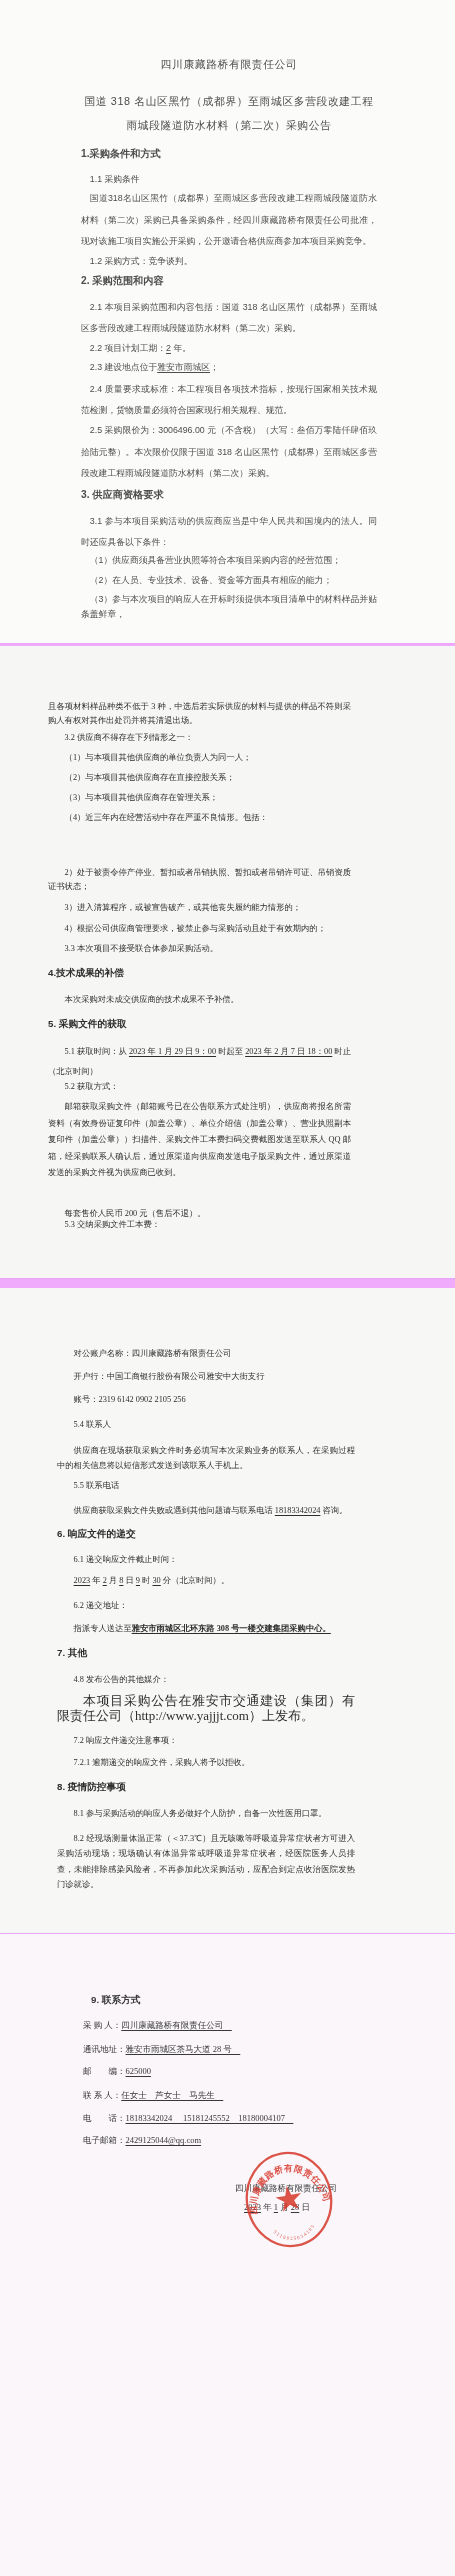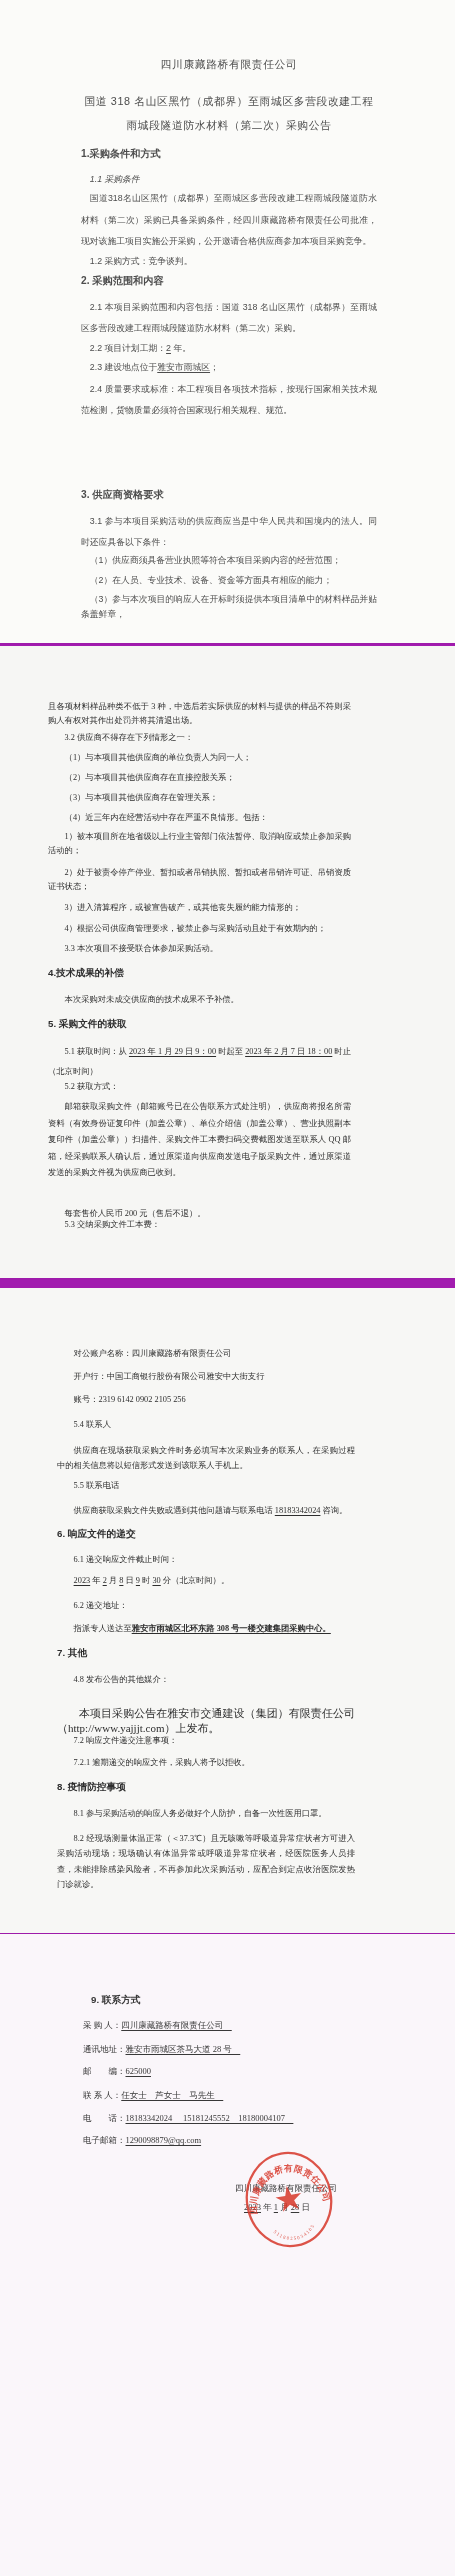--- a/index.html
+++ b/index.html
@@ -1,16 +1,16 @@
 <!DOCTYPE html>
 <html style="font-size:9px"><head>
 <meta charset="utf-8">
 <style>
   html,body{margin:0;padding:0;background:#ffffff;}
-  #doc{position:relative;width:456px;height:2576px;background:#a21caf;overflow:hidden;}
+  #doc{position:relative;width:456px;height:2576px;background:#f0abfc;overflow:hidden;}
   .page{position:absolute;left:0;width:456px;box-shadow:0 0.6px 2.3px rgba(0,0,0,0.05);}
   .blk{position:absolute;text-align:justify;}
   .sans{font-family:"Liberation Sans",sans-serif;}
   .serif{font-family:"Liberation Serif",serif;}
   .k-title{text-align:center;letter-spacing:0.6px;}
   .k-h{font-weight:700;text-align:left;font-family:"Liberation Sans",sans-serif;}
   .k-sig{text-align:left;white-space:nowrap;}
   .u{text-decoration:underline;text-underline-offset:2.3px;}
   .b{font-weight:700;margin-top:25px;}
   #seal{position:absolute;opacity:0.85;}
@@ -19,42 +19,42 @@
 </head>
 <body>
 
 <div id="doc">
 
   <div class="page" style="top: 0px; height: 643px; background: rgb(251, 251, 249); color: rgb(77, 77, 77);">
       <div class="blk k-title sans" style="top: 57px; left: 81px; width: 296px; font-size: 10.8px; line-height: 15px;"><span>四川康藏路桥有限责任公司</span></div>
       <div class="blk k-title sans" style="top: 94px; left: 81px; width: 296px; font-size: 10.8px; line-height: 15px;"><span>国道 318 名山区黑竹（成都界）至雨城区多营段改建工程</span></div>
       <div class="blk k-title sans" style="top: 118px; left: 81px; width: 296px; font-size: 10.8px; line-height: 15px;"><span>雨城段隧道防水材料（第二次）采购公告</span></div>
       <div class="blk k-h sans" style="top: 146px; left: 81px; width: 296px; font-size: 10.2px; line-height: 15px;"><span>1.采购条件和方式</span></div>
-      <div class="blk k-p sans" style="top: 172px; left: 81px; width: 296px; font-size: 8.8px; line-height: 15px; text-indent: 1em; font-style: italic;"><span>1.1 采购条件</span></div>
+      <div class="blk k-p sans" style="top: 172px; left: 81px; width: 296px; font-size: 8.8px; line-height: 15px; text-indent: 1em;"><span>1.1 采购条件</span></div>
       <div class="blk k-p sans" style="top: 188px; left: 81px; width: 296px; font-size: 8.8px; line-height: 21.6px; text-indent: 1em;"><span>国道318名山区黑竹（成都界）至雨城区多营段改建工程雨城段隧道防水材料（第二次）采购已具备采购条件，经四川康藏路桥有限责任公司批准，现对该施工项目实施公开采购，公开邀请合格供应商参加本项目采购竞争。</span></div>
       <div class="blk k-p sans" style="top: 254px; left: 81px; width: 296px; font-size: 8.8px; line-height: 15px; text-indent: 1em;"><span>1.2 采购方式：竞争谈判。</span></div>
       <div class="blk k-h sans" style="top: 273px; left: 81px; width: 296px; font-size: 10.2px; line-height: 15px;"><span>2. 采购范围和内容</span></div>
       <div class="blk k-p sans" style="top: 297px; left: 81px; width: 296px; font-size: 8.8px; line-height: 20.5px; text-indent: 1em;"><span>2.1 本项目采购范围和内容包括：国道 318 名山区黑竹（成都界）至雨城区多营段改建工程雨城段隧道防水材料（第二次）采购。</span></div>
       <div class="blk k-p sans" style="top: 341px; left: 81px; width: 296px; font-size: 8.8px; line-height: 15px; text-indent: 1em;"><span>2.2 项目计划工期：</span><span class="u">2</span><span> 年。</span></div>
       <div class="blk k-p sans" style="top: 360px; left: 81px; width: 296px; font-size: 8.8px; line-height: 15px; text-indent: 1em;"><span>2.3 建设地点位于</span><span class="u">雅安市雨城区</span><span>；</span></div>
       <div class="blk k-p sans" style="top: 379px; left: 81px; width: 296px; font-size: 8.8px; line-height: 20.5px; text-indent: 1em;"><span>2.4 质量要求或标准：本工程项目各项技术指标，按现行国家相关技术规范检测，货物质量必须符合国家现行相关规程、规范。</span></div>
+      <div class="blk k-p sans" style="top: 420px; left: 81px; width: 296px; font-size: 8.8px; line-height: 21.6px; text-indent: 1em;"><span>2.5 采购限价为：3006496.00 元（不含税）（大写：叁佰万零陆仟肆佰玖拾陆元整）。本次限价仅限于国道 318 名山区黑竹（成都界）至雨城区多营段改建工程雨城段隧道防水材料（第二次）采购。</span></div>
       <div class="blk k-h sans" style="top: 487px; left: 81px; width: 296px; font-size: 10.2px; line-height: 15px;"><span>3. 供应商资格要求</span></div>
       <div class="blk k-p sans" style="top: 511px; left: 81px; width: 296px; font-size: 8.8px; line-height: 20.5px; text-indent: 1em;"><span>3.1 参与本项目采购活动的供应商应当是中华人民共和国境内的法人。同时还应具备以下条件：</span></div>
       <div class="blk k-p sans" style="top: 553px; left: 81px; width: 296px; font-size: 8.8px; line-height: 15px; text-indent: 1em;"><span>（1）供应商须具备营业执照等符合本项目采购内容的经营范围；</span></div>
       <div class="blk k-p sans" style="top: 573px; left: 81px; width: 296px; font-size: 8.8px; line-height: 15px; text-indent: 1em;"><span>（2）在人员、专业技术、设备、资金等方面具有相应的能力；</span></div>
       <div class="blk k-p sans" style="top: 592px; left: 81px; width: 296px; font-size: 8.8px; line-height: 15px; text-indent: 1em;"><span>（3）参与本次项目的响应人在开标时须提供本项目清单中的材料样品并贴条盖鲜章，</span></div>
     </div>
     <div class="page" style="top: 646px; height: 632px; background: rgb(246, 246, 244); color: rgb(46, 46, 46);">
       <div class="blk k-p serif" style="top: 54px; left: 48px; width: 303px; font-size: 8.3px; line-height: 14.2px;"><span>且各项材料样品种类不低于 3 种，中选后若实际供应的材料与提供的样品不符则采购人有权对其作出处罚并将其清退出场。</span></div>
       <div class="blk k-p serif" style="top: 85px; left: 48px; width: 303px; font-size: 8.3px; line-height: 14.2px; text-indent: 2em;"><span>3.2 供应商不得存在下列情形之一：</span></div>
       <div class="blk k-p serif" style="top: 105px; left: 48px; width: 303px; font-size: 8.3px; line-height: 14.2px; text-indent: 2em; font-family: Liberation Serif, serif;"><span>（1）与本项目其他供应商的单位负责人为同一人；</span></div>
       <div class="blk k-p serif" style="top: 125px; left: 48px; width: 303px; font-size: 8.3px; line-height: 14.2px; text-indent: 2em;"><span>（2）与本项目其他供应商存在直接控股关系；</span></div>
       <div class="blk k-p serif" style="top: 145px; left: 48px; width: 303px; font-size: 8.3px; line-height: 14.2px; text-indent: 2em;"><span>（3）与本项目其他供应商存在管理关系；</span></div>
       <div class="blk k-p serif" style="top: 165px; left: 48px; width: 303px; font-size: 8.3px; line-height: 14.2px; text-indent: 2em;"><span>（4）近三年内在经营活动中存在严重不良情形。包括：</span></div>
-      <div class="blk k-p serif" style="top: 184px; left: 48px; width: 303px; font-size: 8.3px; line-height: 14.2px; text-indent: 2em;"><span>1）被本项目所在地省级以上行业主管部门依法暂停、取消响应或禁止参加采购活动的；</span></div>
       <div class="blk k-p serif" style="top: 220px; left: 48px; width: 303px; font-size: 8.3px; line-height: 14.2px; text-indent: 2em;"><span>2）处于被责令停产停业、暂扣或者吊销执照、暂扣或者吊销许可证、吊销资质证书状态；</span></div>
       <div class="blk k-p serif" style="top: 255px; left: 48px; width: 303px; font-size: 8.3px; line-height: 14.2px; text-indent: 2em;"><span>3）进入清算程序，或被宣告破产，或其他丧失履约能力情形的；</span></div>
       <div class="blk k-p serif" style="top: 276px; left: 48px; width: 303px; font-size: 8.3px; line-height: 14.2px; text-indent: 2em;"><span>4）根据公司供应商管理要求，被禁止参与采购活动且处于有效期内的；</span></div>
       <div class="blk k-p serif" style="top: 296px; left: 48px; width: 303px; font-size: 8.3px; line-height: 14.2px; text-indent: 2em;"><span>3.3 本次项目不接受联合体参加采购活动。</span></div>
       <div class="blk k-h serif" style="top: 320px; left: 48px; width: 303px; font-size: 9.7px; line-height: 14.2px;"><span>4.技术成果的补偿</span></div>
       <div class="blk k-p serif" style="top: 347px; left: 48px; width: 303px; font-size: 8.3px; line-height: 14.2px; text-indent: 2em;"><span>本次采购对未成交供应商的技术成果不予补偿。</span></div>
       <div class="blk k-h serif" style="top: 371px; left: 48px; width: 303px; font-size: 9.7px; line-height: 14.2px;"><span>5. 采购文件的获取</span></div>
       <div class="blk k-p serif" style="top: 396px; left: 48px; width: 303px; font-size: 8.3px; line-height: 20px; text-indent: 2em;"><span>5.1 获取时间：从 </span><span class="u">2023 年 1 月 29 日 9：00</span><span> 时起至 </span><span class="u">2023 年 2 月 7 日 18：00</span><span> 时止（北京时间）</span></div>
       <div class="blk k-p serif" style="top: 434px; left: 48px; width: 303px; font-size: 8.3px; line-height: 14.2px; text-indent: 2em;"><span>5.2 获取方式：</span></div>
       <div class="blk k-p serif" style="top: 453px; left: 48px; width: 303px; font-size: 8.3px; line-height: 16.5px; text-indent: 2em;"><span>邮箱获取采购文件（邮箱账号已在公告联系方式处注明），供应商将报名所需资料（有效身份证复印件（加盖公章）、单位介绍信（加盖公章）、营业执照副本复印件（加盖公章））扫描件、采购文件工本费扫码交费截图发送至联系人 QQ 邮箱，经采购联系人确认后，通过原渠道向供应商发送电子版采购文件，通过原渠道发送的采购文件视为供应商已收到。</span></div>
@@ -69,35 +69,35 @@
       <div class="blk k-p serif" style="top: 155px; left: 57px; width: 298px; font-size: 8.3px; line-height: 15.4px; text-indent: 2em;"><span>供应商在现场获取采购文件时务必填写本次采购业务的联系人，在采购过程中的相关信息将以短信形式发送到该联系人手机上。</span></div>
       <div class="blk k-p serif" style="top: 191px; left: 57px; width: 298px; font-size: 8.3px; line-height: 14.2px; text-indent: 2em;"><span>5.5 联系电话</span></div>
       <div class="blk k-p serif" style="top: 216px; left: 57px; width: 298px; font-size: 8.3px; line-height: 14.2px; text-indent: 2em;"><span>供应商获取采购文件失败或遇到其他问题请与联系电话 </span><span class="u">18183342024</span><span> 咨询。</span></div>
       <div class="blk k-h serif" style="top: 239px; left: 57px; width: 298px; font-size: 9.7px; line-height: 14.2px;"><span>6. 响应文件的递交</span></div>
       <div class="blk k-p serif" style="top: 265px; left: 57px; width: 298px; font-size: 8.3px; line-height: 14.2px; text-indent: 2em;"><span>6.1 递交响应文件截止时间：</span></div>
       <div class="blk k-p serif" style="top: 286px; left: 57px; width: 298px; font-size: 8.3px; line-height: 14.2px; text-indent: 2em;"><span class="u">2023</span><span> 年 </span><span class="u">2</span><span> 月 </span><span class="u">8</span><span> 日 </span><span class="u">9</span><span> 时 </span><span class="u">30</span><span> 分（北京时间）。</span></div>
       <div class="blk k-p serif" style="top: 311px; left: 57px; width: 298px; font-size: 8.3px; line-height: 14.2px; text-indent: 2em;"><span>6.2 递交地址：</span></div>
       <div class="blk k-p serif" style="top: 334px; left: 57px; width: 298px; font-size: 8.3px; line-height: 14.2px; text-indent: 2em;"><span>指派专人送达至</span><span class="u b">雅安市雨城区北环东路 308 号一楼交建集团采购中心。</span></div>
       <div class="blk k-h serif" style="top: 358px; left: 57px; width: 298px; font-size: 9.7px; line-height: 14.2px;"><span>7. 其他</span></div>
       <div class="blk k-p serif" style="top: 385px; left: 57px; width: 298px; font-size: 8.3px; line-height: 14.2px; text-indent: 2em;"><span>4.8 发布公告的其他媒介：</span></div>
-      <div class="blk k-p serif" style="top: 405px; left: 57px; width: 298px; font-size: 11px; line-height: 15.4px; text-indent: 2em; margin-top: 13px;"><span>本项目采购公告在雅安市交通建设（集团）有限责任公司（http://www.yajjjt.com）上发布。</span></div>
+      <div class="blk k-p serif" style="top: 405px; left: 57px; width: 298px; font-size: 13px; line-height: 15.4px; text-indent: 2em;"><span>本项目采购公告在雅安市交通建设（集团）有限责任公司（http://www.yajjjt.com）上发布。</span></div>
       <div class="blk k-p serif" style="top: 446px; left: 57px; width: 298px; font-size: 8.3px; line-height: 14.2px; text-indent: 2em;"><span>7.2 响应文件递交注意事项：</span></div>
       <div class="blk k-p serif" style="top: 468px; left: 57px; width: 298px; font-size: 8.3px; line-height: 14.2px; text-indent: 2em;"><span>7.2.1 逾期递交的响应文件，采购人将予以拒收。</span></div>
       <div class="blk k-h serif" style="top: 492px; left: 57px; width: 298px; font-size: 9.7px; line-height: 14.2px;"><span>8. 疫情防控事项</span></div>
       <div class="blk k-p serif" style="top: 519px; left: 57px; width: 298px; font-size: 8.3px; line-height: 14.2px; text-indent: 2em;"><span>8.1 参与采购活动的响应人务必做好个人防护，自备一次性医用口罩。</span></div>
       <div class="blk k-p serif" style="top: 543px; left: 57px; width: 298px; font-size: 8.3px; line-height: 15.4px; text-indent: 2em;"><span>8.2 经现场测量体温正常（＜37.3℃）且无咳嗽等呼吸道异常症状者方可进入采购活动现场；现场确认有体温异常或呼吸道异常症状者，经医院医务人员排查，未能排除感染风险者，不再参加此次采购活动，应配合到定点收治医院发热门诊就诊。</span></div>
     </div>
     <div class="page" style="top: 1934px; height: 642px; background: rgb(250, 246, 250); color: rgb(56, 56, 56);">
       <div class="blk k-h serif" style="top: 58px; left: 91px; width: 283px; font-size: 9.7px; line-height: 15px;"><span>9. 联系方式</span></div>
       <div class="blk k-p serif" style="top: 84px; left: 83px; width: 292px; font-size: 8.5px; line-height: 15px;"><span>采 购 人：</span><span class="u">四川康藏路桥有限责任公司　</span></div>
       <div class="blk k-p serif" style="top: 108px; left: 83px; width: 292px; font-size: 8.5px; line-height: 15px;"><span>通讯地址：</span><span class="u">雅安市雨城区茶马大道 28 号　</span></div>
       <div class="blk k-p serif" style="top: 130px; left: 83px; width: 292px; font-size: 8.5px; line-height: 15px;"><span>邮　　编：</span><span class="u">625000</span></div>
       <div class="blk k-p serif" style="top: 154px; left: 83px; width: 292px; font-size: 8.5px; line-height: 15px;"><span>联 系 人：</span><span class="u">任女士　芦女士　马先生　</span></div>
       <div class="blk k-p serif" style="top: 177px; left: 83px; width: 292px; font-size: 8.5px; line-height: 15px;"><span>电　　话：</span><span class="u">18183342024　 15181245552　18180004107　</span></div>
-      <div class="blk k-p serif" style="top: 199px; left: 83px; width: 292px; font-size: 8.5px; line-height: 15px;"><span>电子邮箱：</span><span class="u">1290098879@qq.com</span></div>
+      <div class="blk k-p serif" style="top: 199px; left: 83px; width: 292px; font-size: 8.5px; line-height: 15px;"><span>电子邮箱：</span><span class="u">2429125044@qq.com</span></div>
       <div class="blk k-sig serif" style="top: 247px; left: 235px; width: 148px; font-size: 8.5px; line-height: 15px;"><span>四川康藏路桥有限责任公司</span></div>
       <div class="blk k-sig serif" style="top: 266px; left: 244px; width: 148px; font-size: 8.5px; line-height: 15px;"><span class="u">2023</span><span> 年 </span><span class="u">1</span><span> 月 </span><span class="u">28</span><span> 日</span></div>
     </div>
     <svg id="seal" style="left:239px;top:2146px;" width="100" height="107" viewBox="-88 -94 176 188">
     <defs>
       <path id="sealTopArc" d="M -60,18 A 60,68 0 1 1 60,18" fill="none"></path>
       <path id="sealBottomArc" d="M -42,44 A 48,54 0 0 0 42,44" fill="none"></path>
     </defs>
     <g transform="rotate(-10)" stroke="none">
       <ellipse cx="0" cy="0" rx="74" ry="82" fill="none" stroke="#d7372a" stroke-width="4"></ellipse>

